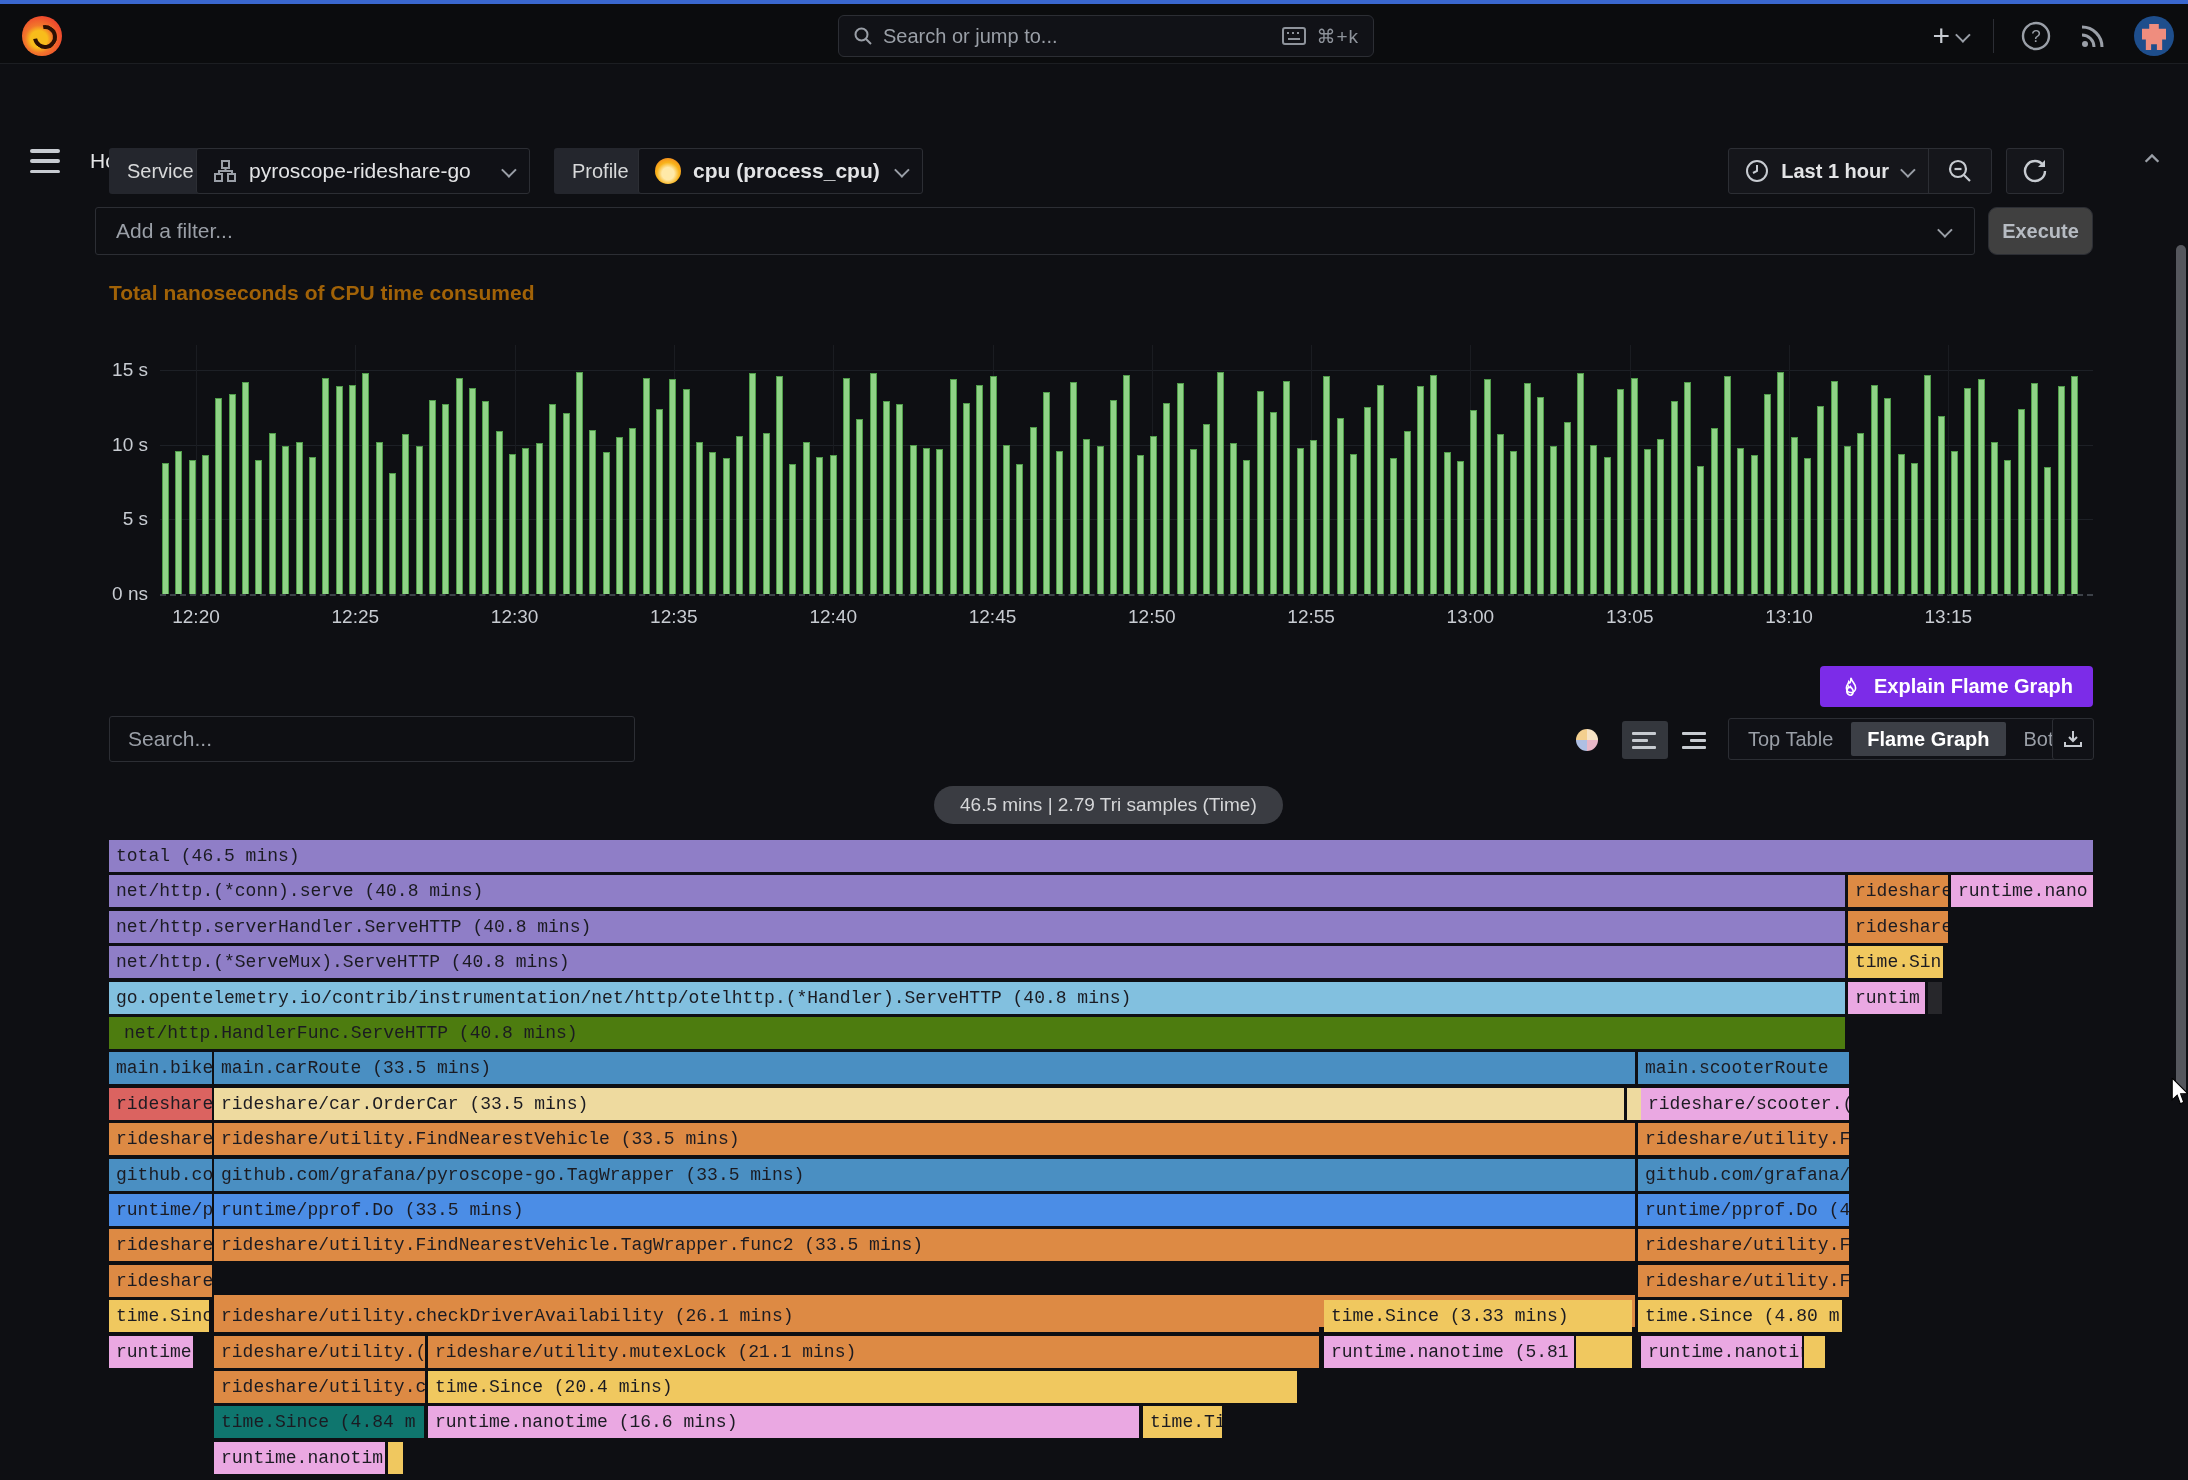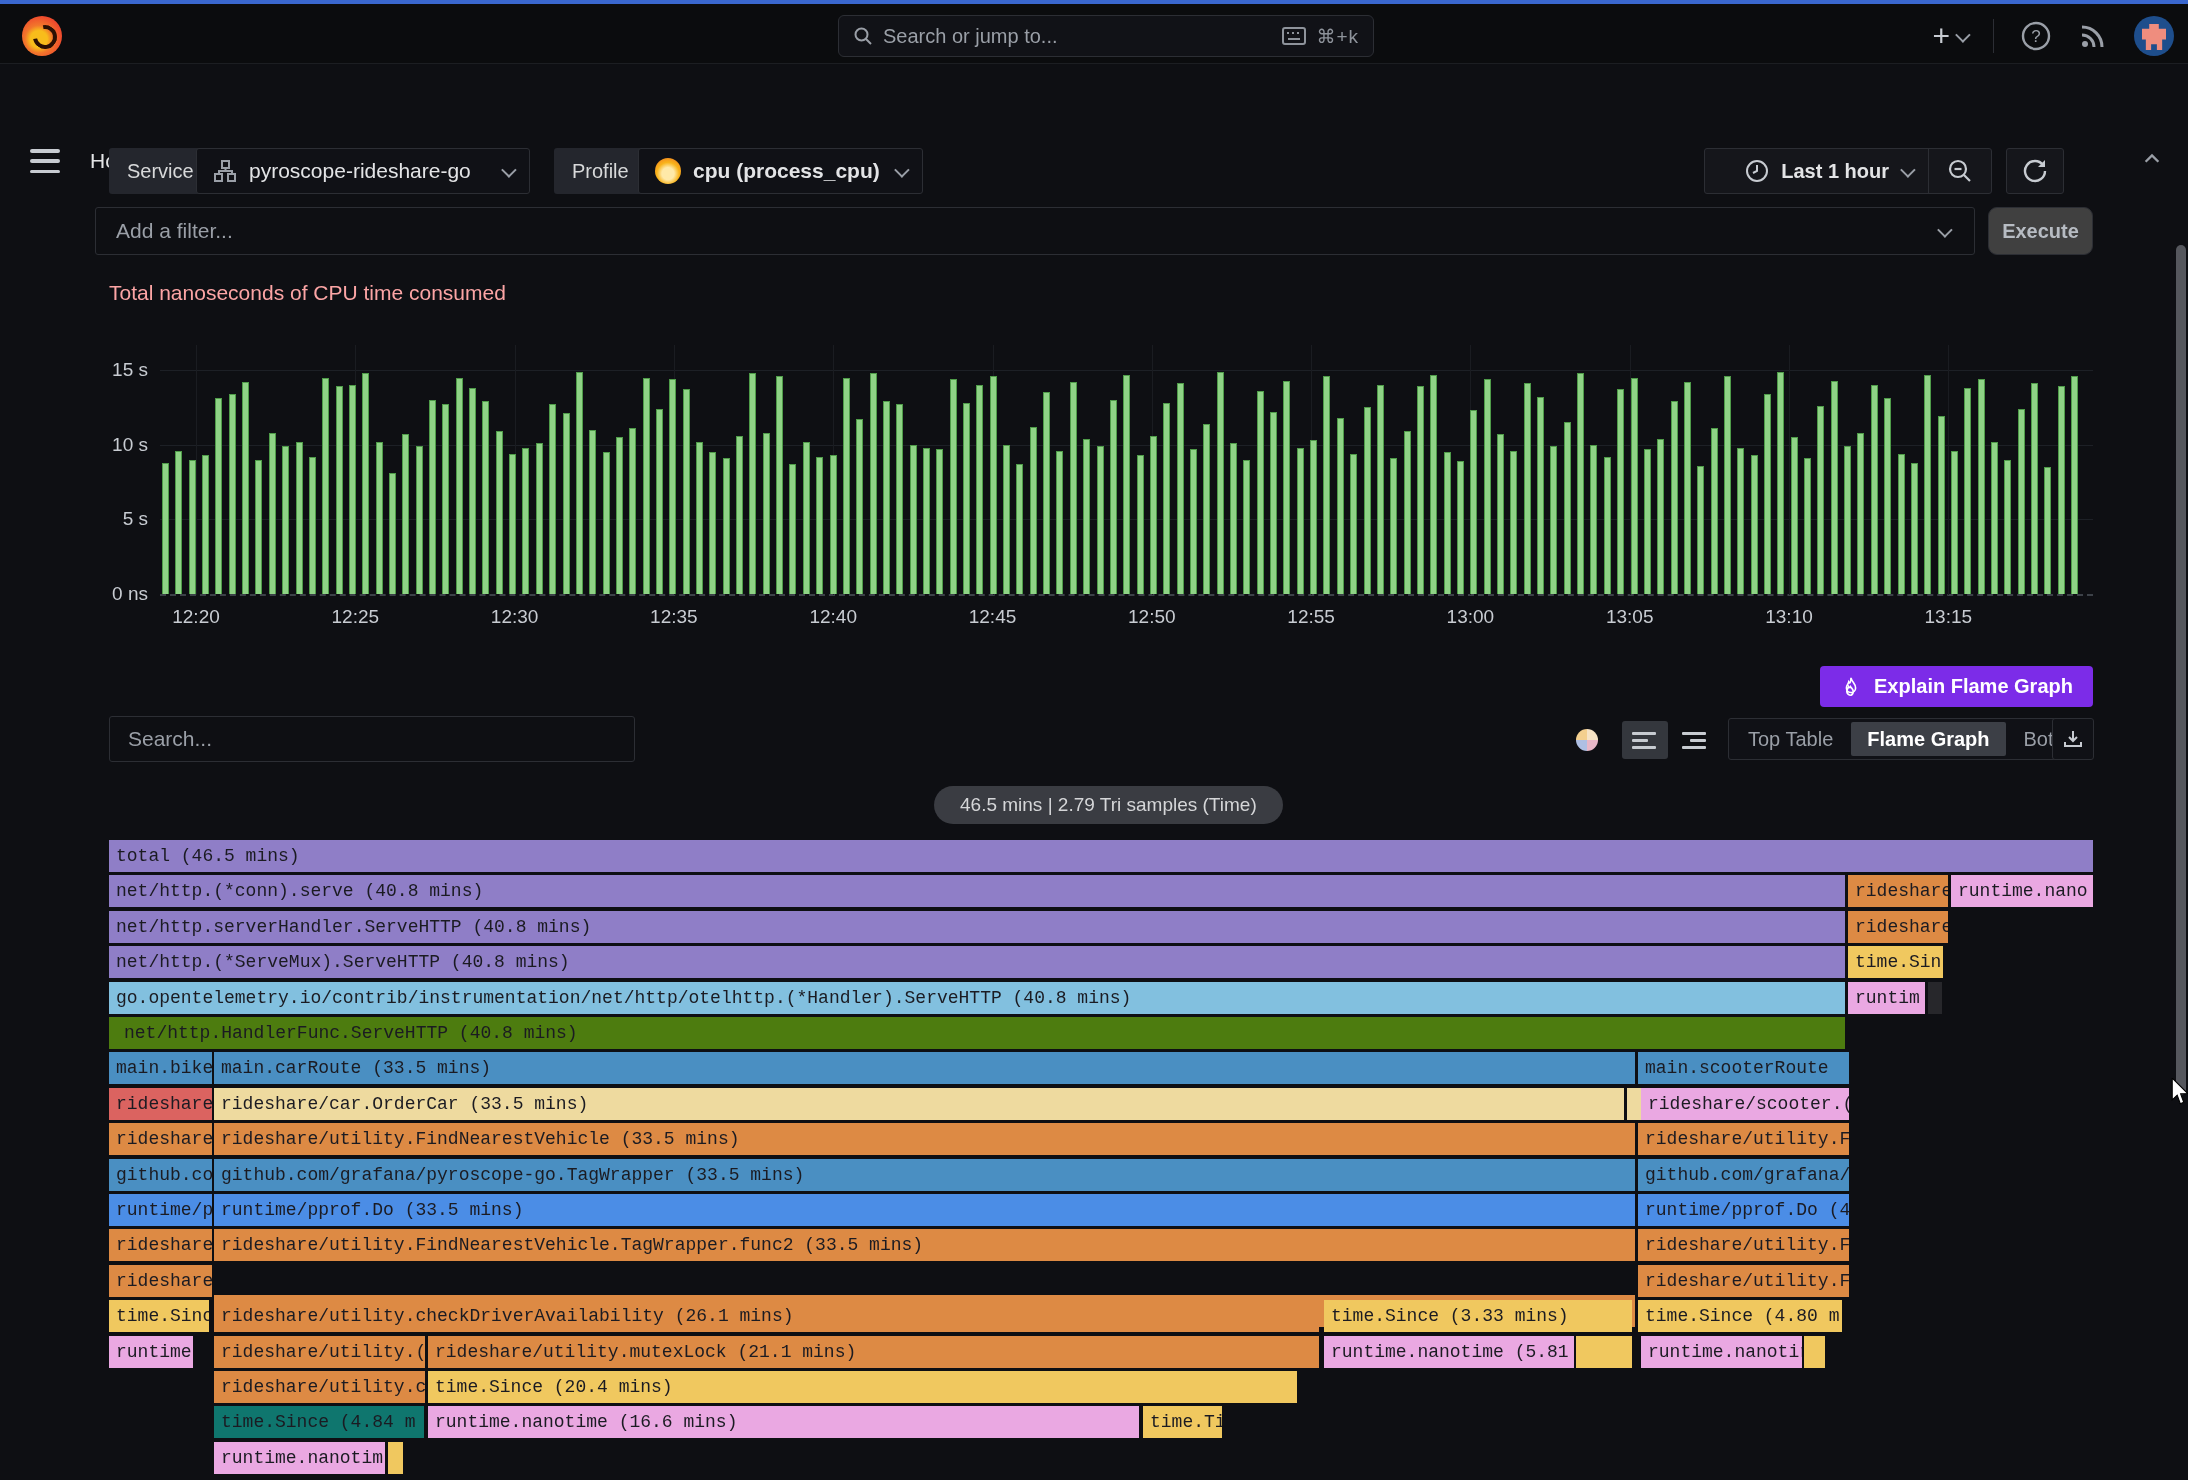--- a/index.html
+++ b/index.html
@@ -40,34 +40,34 @@
   #breadcrumb .item { color:#e3e4e6; cursor:pointer; }
   #breadcrumb .item.current { color:#9a9fa7; }
   .chevup { right:26px; top:84px; width:20px; height:20px; }
 
   
   .chip { height:46px; background:#24262d; border-radius:3px; padding:0 18px; font-size:20px; color:#d8d9da; display:flex; align-items:center; }
   .select { height:46px; background:#101116; border:1px solid #2c2e34; border-radius:3px; padding:0 16px; gap:12px; font-size:21px; color:#e3e4e6; }
   .chev { width:11px; height:11px; border-right:2.5px solid #9a9fa7; border-bottom:2.5px solid #9a9fa7; transform:rotate(45deg) translateY(-2px); }
   .fireball { width:26px; height:26px; border-radius:50%; background:radial-gradient(circle at 50% 60%, #ffe9a8 0 30%, #f9b41b 55%, #ef6c1f 100%); }
   .netic { color:#9a9fa7; }
-  .timegroup { right:196px; top:148px; height:46px; border:1px solid #2c2e34; border-radius:3px; background:#15161b;padding-left:24px; }
+  .timegroup { right:196px; top:148px; height:46px; border:1px solid #2c2e34; border-radius:3px; background:#15161b; }
   .timegroup .seg { height:100%; padding:0 16px; gap:12px; display:flex; align-items:center; font-size:20px; font-weight:700; color:#e3e4e6; }
   .timegroup .sep { width:1px; height:100%; background:#2c2e34; }
   .sqbtn { height:46px; border:1px solid #2c2e34; border-radius:3px; background:#15161b; display:flex; align-items:center; justify-content:center; }
 
   #filterinput { left:95px; top:207px; width:1880px; height:48px; background:#0e0f13; border:1px solid #2c2e34; border-radius:3px;
     color:#e3e4e6; font-size:21px; padding:0 56px 0 20px; font-family:"Liberation Sans",sans-serif; }
   #filterinput::placeholder { color:#9a9fa7; }
   .filterchev { left:1938px; top:226px; }
   #executebtn { left:1988px; top:207px; width:105px; height:48px; background:#404040; border:1px solid #2c2e34; border-radius:9px;
     color:#b7bcc3; font-size:20px; font-weight:700; display:flex; align-items:center; justify-content:center; cursor:pointer; }
 
   
-  #charttitle { left:109px; top:281px; font-size:21px; font-weight:400; color:#fca5a5; }
+  #charttitle { left:109px; top:281px; font-size:21px; font-weight:700; color:#a16207; }
   #chart { left:0px; top:310px; width:2188px; height:330px; }
   .gridh { position:absolute; left:160px; width:1933px; height:1px; background:#1d2026; }
   .gridh.zero { background:none; border-top:2px dashed #3c4148; }
   .gridv { position:absolute; top:35px; width:1px; height:250px; background:#1a1c21; }
   .ylab { position:absolute; width:100px; text-align:right; font-size:19px; color:#c8ccd2; }
   .xlab { position:absolute; width:100px; text-align:center; font-size:19px; color:#c8ccd2; top:296px; }
   .bar { position:absolute; width:7px; background:#8fd386; border:1px solid #4f9c49; border-bottom:none; }
 
   
   #explainbtn { left:1820px; top:666px; width:273px; height:41px; background:#7c2ce8; border-radius:4px; color:#fff;

